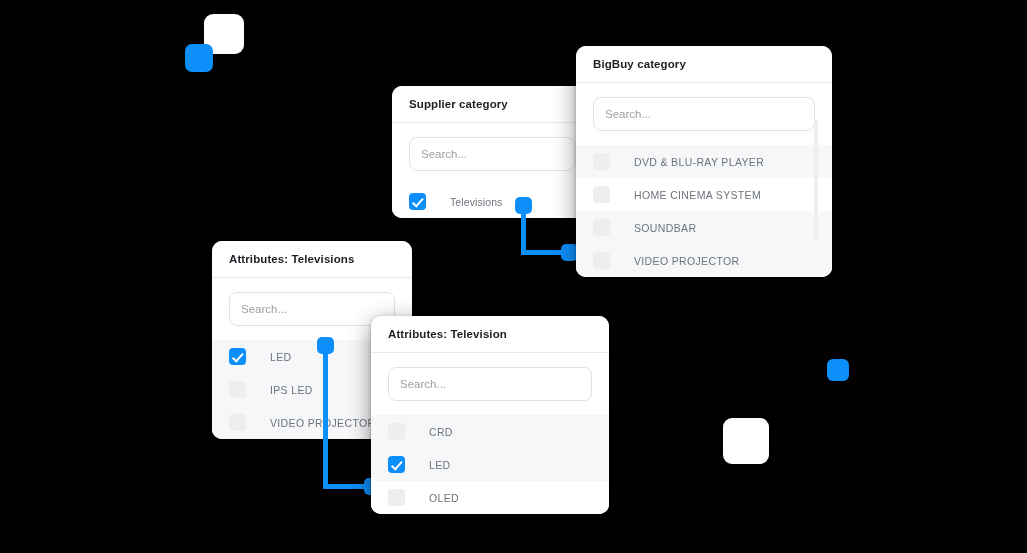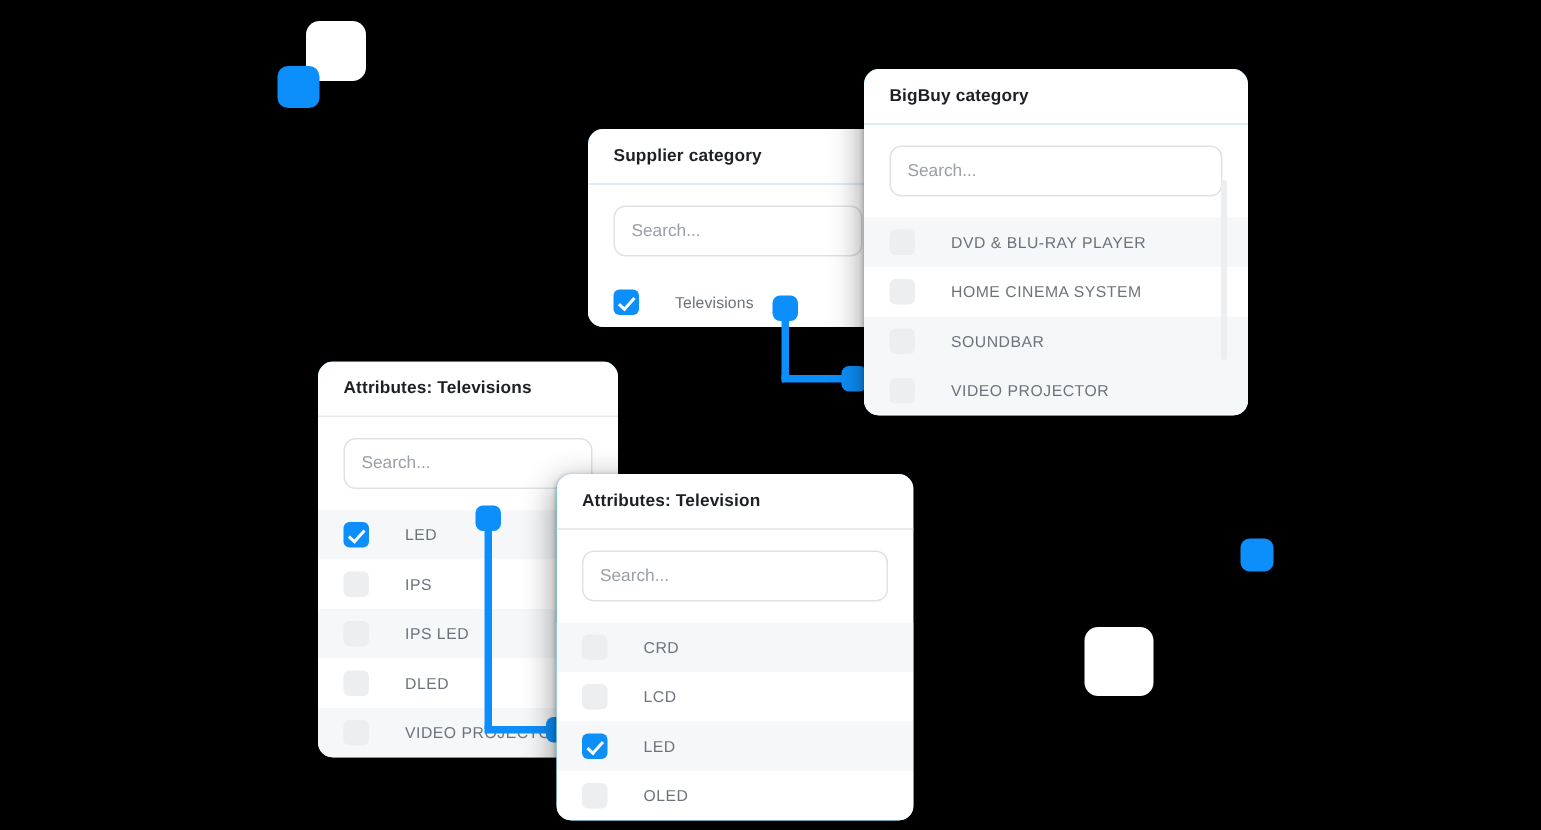--- a/index.html
+++ b/index.html
@@ -38,21 +38,21 @@
     height: 17px;
   }
   .conn-seg {
     position: absolute;
     background: #0d8ffb;
   }
 
   
   .panel {
     position: absolute;
-    background: #0ea5e9;
+    background: #fef9c3;
     border-radius: 10px;
     box-shadow: 0 6px 22px rgba(0,0,0,0.45), 0 1px 3px rgba(0,0,0,0.3);
     overflow: hidden;
   }
 
   .panel-header {
     height: 37px;
     display: flex;
     align-items: center;
     padding: 0 17px;
@@ -230,56 +230,44 @@
     </div>
     <div class="panel-body">
       <div class="search-wrap">
         <input class="search-input" type="text" placeholder="Search..." style="">
       </div>
       <div class="opt-list">
         <div class="opt-row striped">
           <span class="checkbox checked"></span>
           <span class="opt-label">LED</span>
         </div>
-        <div class="opt-row">
-          <span class="checkbox"></span>
-          <span class="opt-label">IPS</span>
-        </div>
         <div class="opt-row striped">
           <span class="checkbox"></span>
           <span class="opt-label">IPS LED</span>
         </div>
-        <div class="opt-row">
-          <span class="checkbox"></span>
-          <span class="opt-label">DLED</span>
-        </div>
         <div class="opt-row striped">
           <span class="checkbox"></span>
           <span class="opt-label">VIDEO PROJECTOR</span>
         </div>
       </div>
     </div>
   </div>
 
   <div class="panel" id="panel-attr-tv">
     <div class="panel-header">
       <span class="panel-title">Attributes: Television</span>
     </div>
     <div class="panel-body">
       <div class="search-wrap">
         <input class="search-input" type="text" placeholder="Search..." style="">
       </div>
       <div class="opt-list">
         <div class="opt-row striped">
           <span class="checkbox"></span>
           <span class="opt-label">CRD</span>
-        </div>
-        <div class="opt-row">
-          <span class="checkbox"></span>
-          <span class="opt-label">LCD</span>
         </div>
         <div class="opt-row striped">
           <span class="checkbox checked"></span>
           <span class="opt-label">LED</span>
         </div>
         <div class="opt-row">
           <span class="checkbox"></span>
           <span class="opt-label">OLED</span>
         </div>
       </div>

